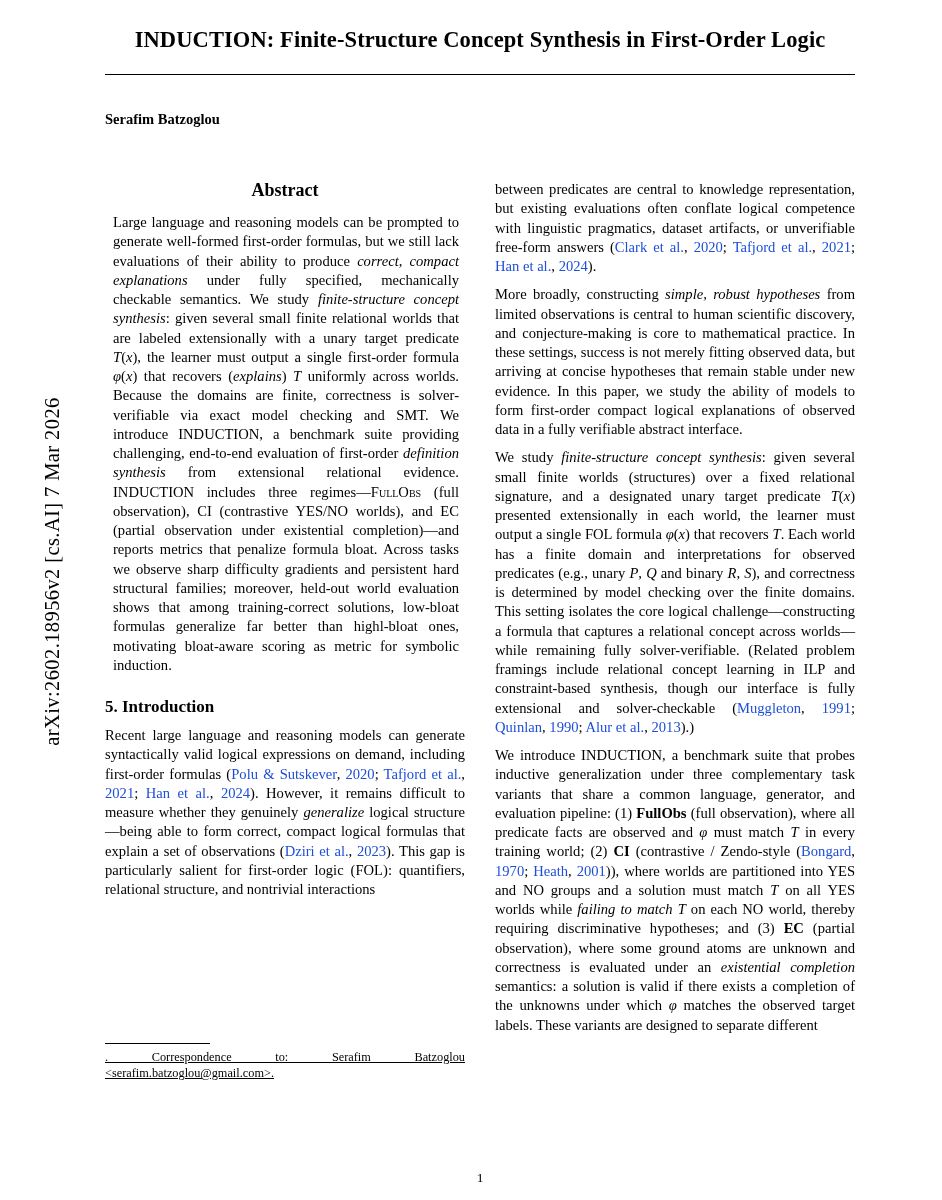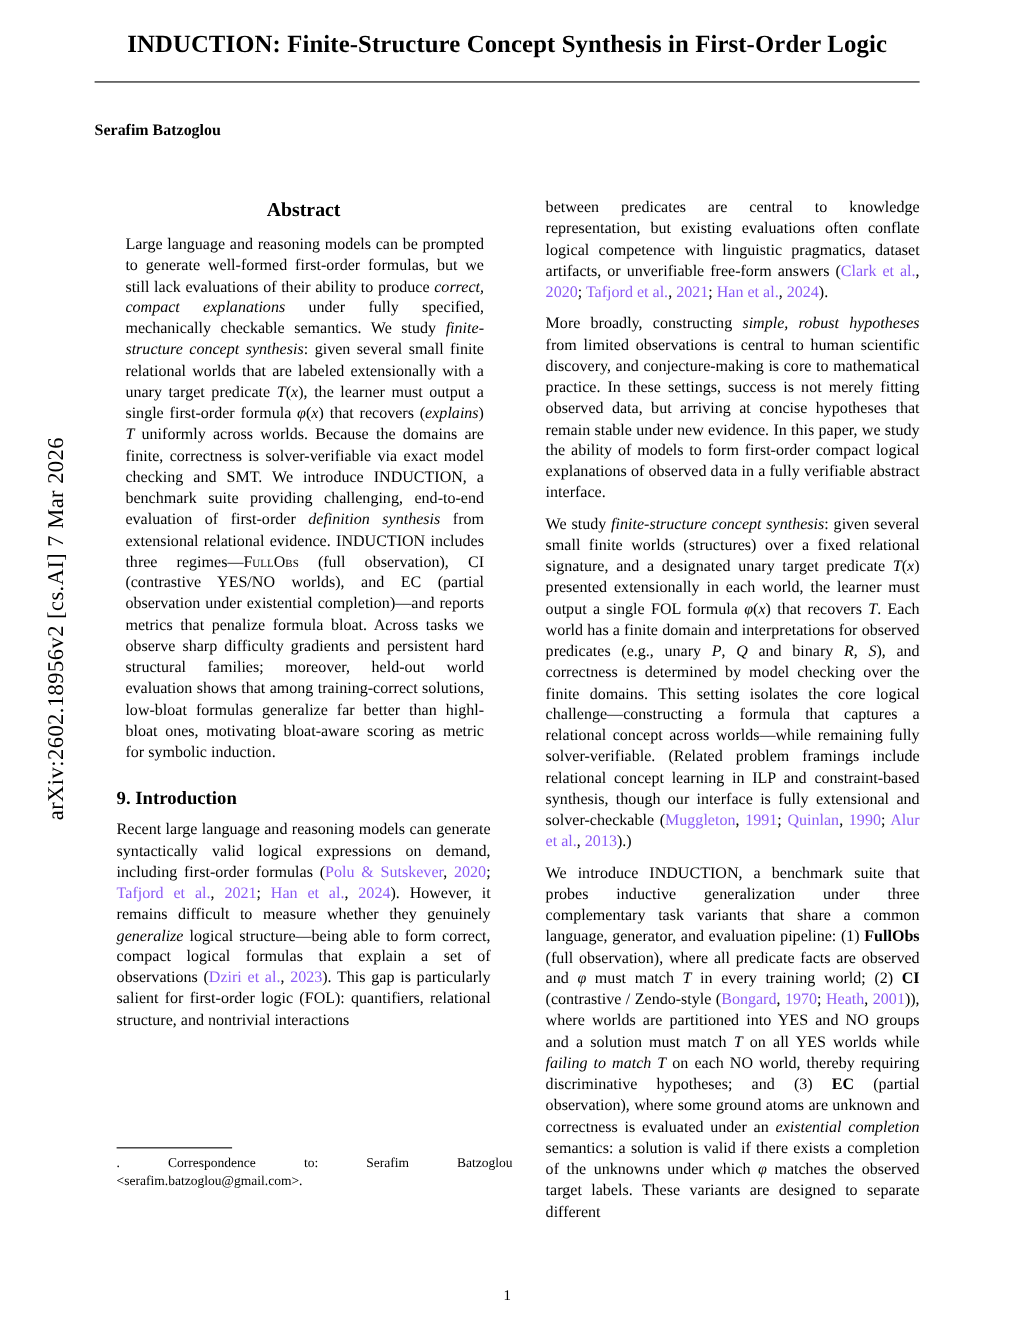--- a/index.html
+++ b/index.html
@@ -31,21 +31,21 @@
     transform: rotate(-90deg);
     transform-origin: center center;
     font-family: "Liberation Serif", serif;
     font-size: 20.5px;
     letter-spacing: 0.4px;
     color: #000;
     white-space: nowrap;
   }
   .content {
     position: absolute;
-    left: 86px;
+    left: 105px;
     top: 0;
     width: 750px;
     height: 1200px;
   }
   .title {
     margin-top: 26px;
     text-align: center;
     font-size: 22.5px;
     font-weight: bold;
     line-height: 1.25;
@@ -64,21 +64,20 @@
   .cols {
     position: absolute;
     top: 180px;
     left: 0;
     width: 750px;
     display: flex;
     gap: 30px;
   }
   .col {
     width: 360px;
-    margin-left: 20px;
   }
   .abstract-head {
     text-align: center;
     font-size: 18px;
     font-weight: bold;
     margin-bottom: 12px;
   }
   p.just {
     margin: 0 0 9px 0;
     text-align: justify;
@@ -90,35 +89,36 @@
     text-align: justify;
   }
   .abstract-body {
     padding: 0 6px 0 8px;
   }
   .sec-head {
     font-size: 17px;
     font-weight: bold;
     margin: 22px 0 9px 0;
   }
-  .lnk { color: #8b5cf6; }
+  .lnk { color: #1d4ed8; }
   .it { font-style: italic; }
   .bd { font-weight: bold; }
   .sc {
     font-variant: small-caps;
   }
   .mathit {
     font-family: "Liberation Serif", serif;
     font-style: italic;
   }
   .footnote-wrap {
     position: absolute;
     left: 0;
     bottom: 58px;
     width: 360px;
+    text-decoration: underline;
   }
   .footnote-rule {
     width: 105px;
     border-top: 0.9px solid #000;
     margin-bottom: 6px;
   }
   .footnote {
     font-size: 12.3px;
     line-height: 1.3;
     text-align: justify;
@@ -160,21 +160,21 @@
     <div class="cols">
 
       <div class="col">
         <div class="left-col-inner">
           <div class="abstract-head">Abstract</div>
 
           <div class="abstract-body">
             <p class="just">Large language and reasoning models can be prompted to generate well-formed first-order formulas, but we still lack evaluations of their ability to produce <span class="it">correct, compact explanations</span> under fully specified, mechanically checkable semantics. We study <span class="it">finite-structure concept synthesis</span>: given several small finite relational worlds that are labeled extensionally with a unary target predicate <span class="mathit">T</span>(<span class="mathit">x</span>), the learner must output a single first-order formula <span class="mathit">φ</span>(<span class="mathit">x</span>) that recovers (<span class="it">explains</span>) <span class="mathit">T</span> uniformly across worlds. Because the domains are finite, correctness is solver-verifiable via exact model checking and SMT. We introduce INDUCTION, a benchmark suite providing challenging, end-to-end evaluation of first-order <span class="it">definition synthesis</span> from extensional relational evidence. INDUCTION includes three regimes—<span class="sc">FullObs</span> (full observation), CI (contrastive YES/NO worlds), and EC (partial observation under existential completion)—and reports metrics that penalize formula bloat. Across tasks we observe sharp difficulty gradients and persistent hard structural families; moreover, held-out world evaluation shows that among training-correct solutions, low-bloat formulas generalize far better than highl-bloat ones, motivating bloat-aware scoring as metric for symbolic induction.</p>
           </div>
 
-          <div class="sec-head">9. Introduction</div>
+          <div class="sec-head">5. Introduction</div>
 
           <p class="just">Recent large language and reasoning models can generate syntactically valid logical expressions on demand, including first-order formulas (<span class="lnk">Polu &amp; Sutskever</span>, <span class="lnk">2020</span>; <span class="lnk">Tafjord et al.</span>, <span class="lnk">2021</span>; <span class="lnk">Han et al.</span>, <span class="lnk">2024</span>). However, it remains difficult to measure whether they genuinely <span class="it">generalize</span> logical structure—being able to form correct, compact logical formulas that explain a set of observations (<span class="lnk">Dziri et al.</span>, <span class="lnk">2023</span>). This gap is particularly salient for first-order logic (FOL): quantifiers, relational structure, and nontrivial interactions</p>
 
           <div class="footnote-wrap">
             <div class="footnote-rule"></div>
             <p class="footnote">.        Correspondence   to:      Serafim   Batzoglou   &lt;serafim.batzoglou@gmail.com&gt;.</p>
           </div>
         </div>
       </div>
 

